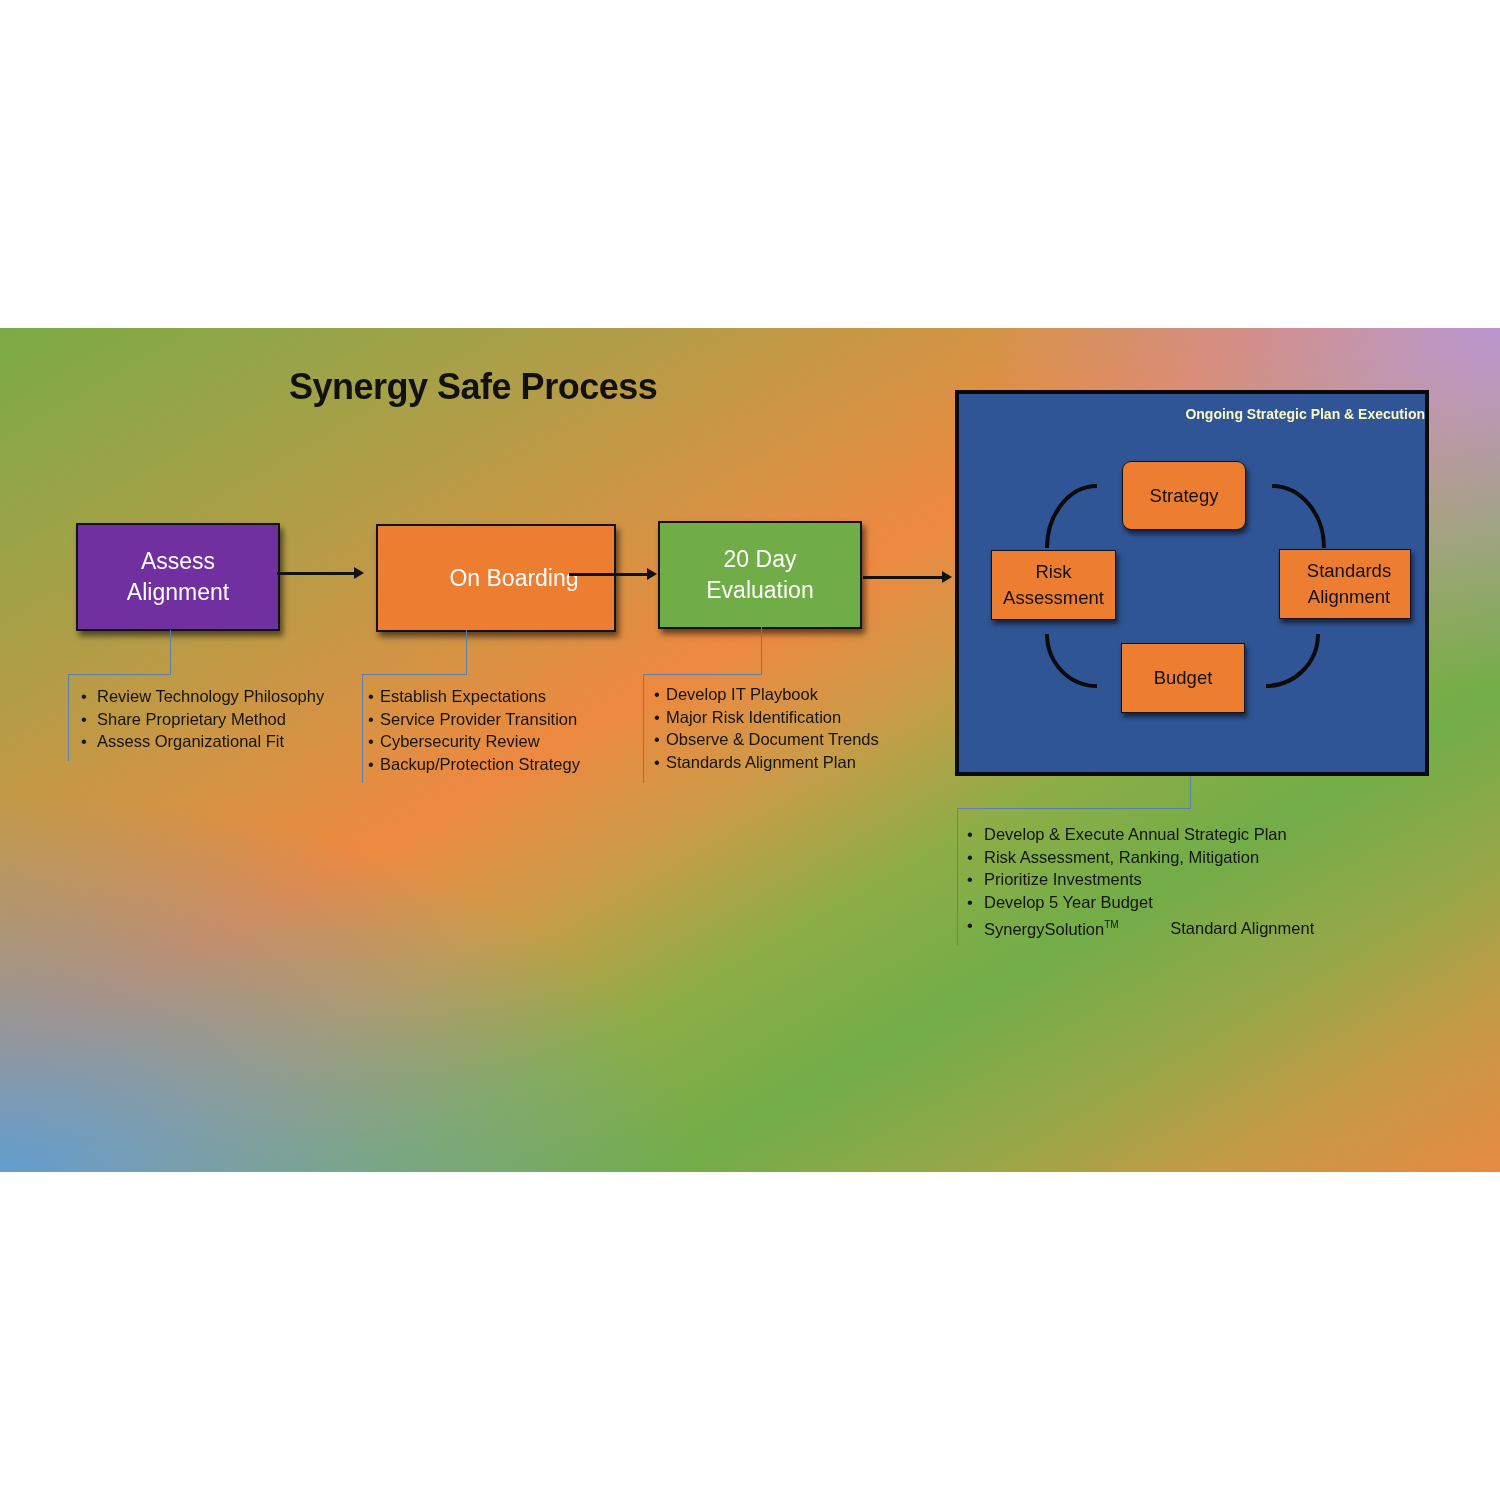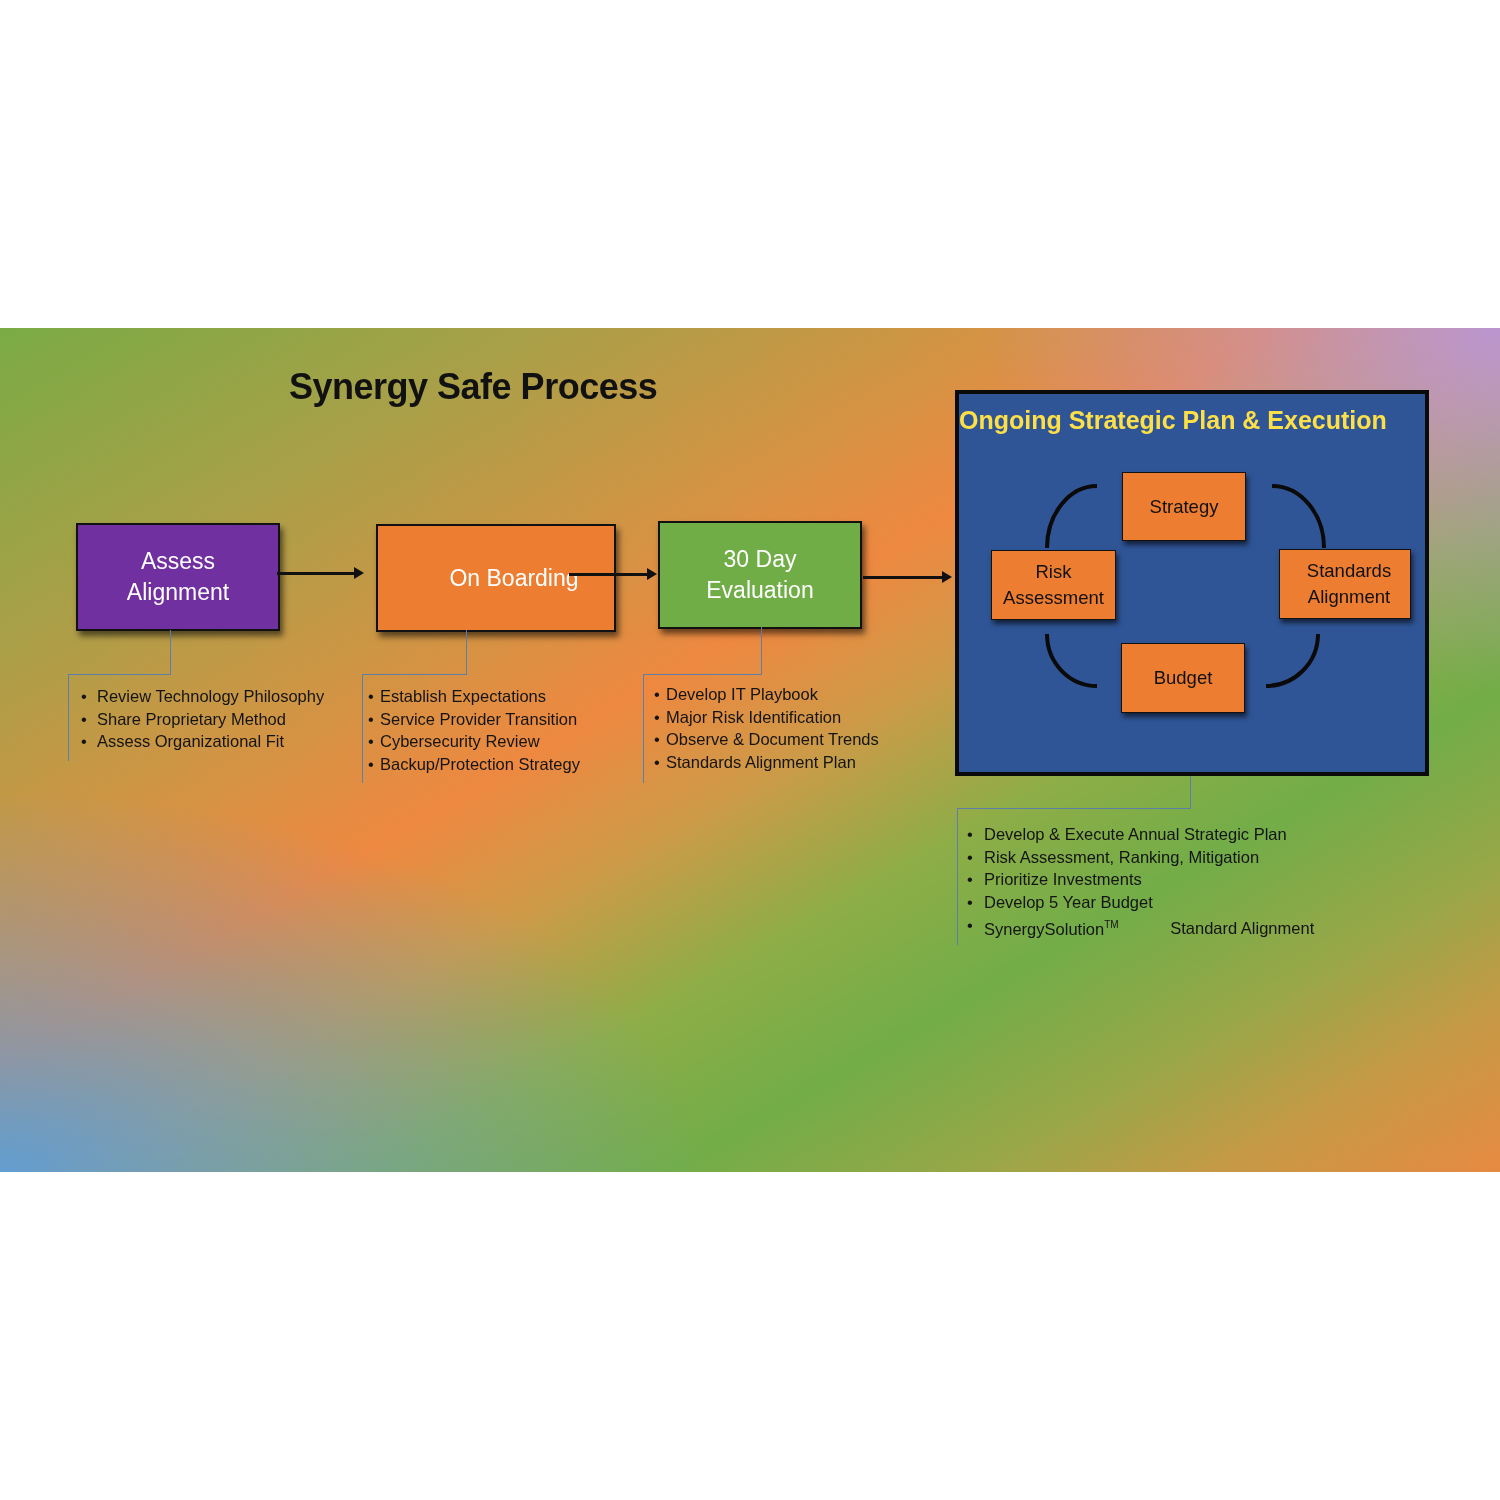--- a/index.html
+++ b/index.html
@@ -24,22 +24,22 @@
   .connector { position: absolute; border-color: #5b7fa8; border-style: solid; border-width: 0; }
   .bullets { position: absolute; margin: 0; padding: 0; list-style: none; color: #141414; font-size: 16.5px; line-height: 22.7px; }
   .bullets li { position: relative; padding-left: 12px; white-space: nowrap; }
   .bullets li::before { content: "•"; position: absolute; left: 0; }
   .bullets.wide li { padding-left: 27px; }
   .bullets.wide li::before { left: 10px; }
   .bullets.b1 li { padding-left: 22px; }
   .bullets.b1 li::before { left: 6px; }
   .ongoing { position: absolute; left: 955px; top: 62px; width: 466px; height: 378px; background: #2f5597;
              border: 4px solid #0a0a0a; }
-  .ongoing-title { position: absolute; left: 0; width: 100%; top: 12px; text-align: left; color: #fde047;
-                   font-size: 25px; font-weight: bold; }
+  .ongoing-title { position: absolute; left: 0; width: 100%; top: 12px; text-align: right; color: #fef9c3;
+                   font-size: 14px; font-weight: bold; }
   .cycle-box { position: absolute; background: #ed7d31; border: 1.5px solid #111; box-shadow: 2px 4px 5px rgba(0,0,0,0.6);
                display: flex; align-items: center; justify-content: center; text-align: center; color: #111;
                font-size: 18.5px; line-height: 26px; }
   .cycle-box span { white-space: pre-line; }
   svg.arcs { position: absolute; left: 0; top: 0; }
   sup { font-size: 10px; }
 </style>
 </head>
 <body>
 
@@ -52,21 +52,21 @@
 Alignment</span>
   </div>
   <div class="arrow" style="left:277px; top:244px; width:78px;"></div>
 
   <div class="step" style="left:376px; top:196px; width:200px; height:104px; background:#ed7d31;padding-left:36px;">
     <span>On Boarding</span>
   </div>
   <div class="arrow" style="left:569px; top:245px; width:79px;"></div>
 
   <div class="step" style="left:658px; top:193px; width:200px; height:104px; background:#70ad47;">
-    <span>30 Day
+    <span>20 Day
 Evaluation</span>
   </div>
   <div class="arrow" style="left:863px; top:248px; width:80px;"></div>
 
   <div class="connector" style="left:170px; top:302px; width:1px; height:45px; border-left-width:1px;"></div>
   <div class="connector" style="left:68px; top:346px; width:102px; height:86px; border-top-width:1px; border-left-width:1px;"></div>
 
   <div class="connector" style="left:466px; top:302px; width:1px; height:45px; border-left-width:1px;"></div>
   <div class="connector" style="left:362px; top:346px; width:104px; height:108px; border-top-width:1px; border-left-width:1px;"></div>
 
@@ -99,21 +99,21 @@
   <div class="ongoing">
     <div class="ongoing-title">Ongoing Strategic Plan &amp; Execution</div>
 
     <svg class="arcs" width="466" height="378">
       <path d="M 138 92 A 50 62 0 0 0 88 154" fill="none" stroke="#0a0a0a" stroke-width="4"></path>
       <path d="M 313 92 A 52 62 0 0 1 365 154" fill="none" stroke="#0a0a0a" stroke-width="4"></path>
       <path d="M 88 240 A 50 52 0 0 0 138 292" fill="none" stroke="#0a0a0a" stroke-width="4"></path>
       <path d="M 359 240 A 52 52 0 0 1 307 292" fill="none" stroke="#0a0a0a" stroke-width="4"></path>
     </svg>
 
-    <div class="cycle-box" style="left:163px; top:78px; width:122px; height:67px;">
+    <div class="cycle-box" style="left:163px; top:67px; width:122px; height:67px;border-radius:9px;">
       <span>Strategy</span>
     </div>
     <div class="cycle-box" style="left:320px; top:155px; width:122px; height:68px;padding-left:8px;">
       <span>Standards
 Alignment</span>
     </div>
     <div class="cycle-box" style="left:162px; top:249px; width:122px; height:68px;">
       <span>Budget</span>
     </div>
     <div class="cycle-box" style="left:32px; top:156px; width:123px; height:68px;">

